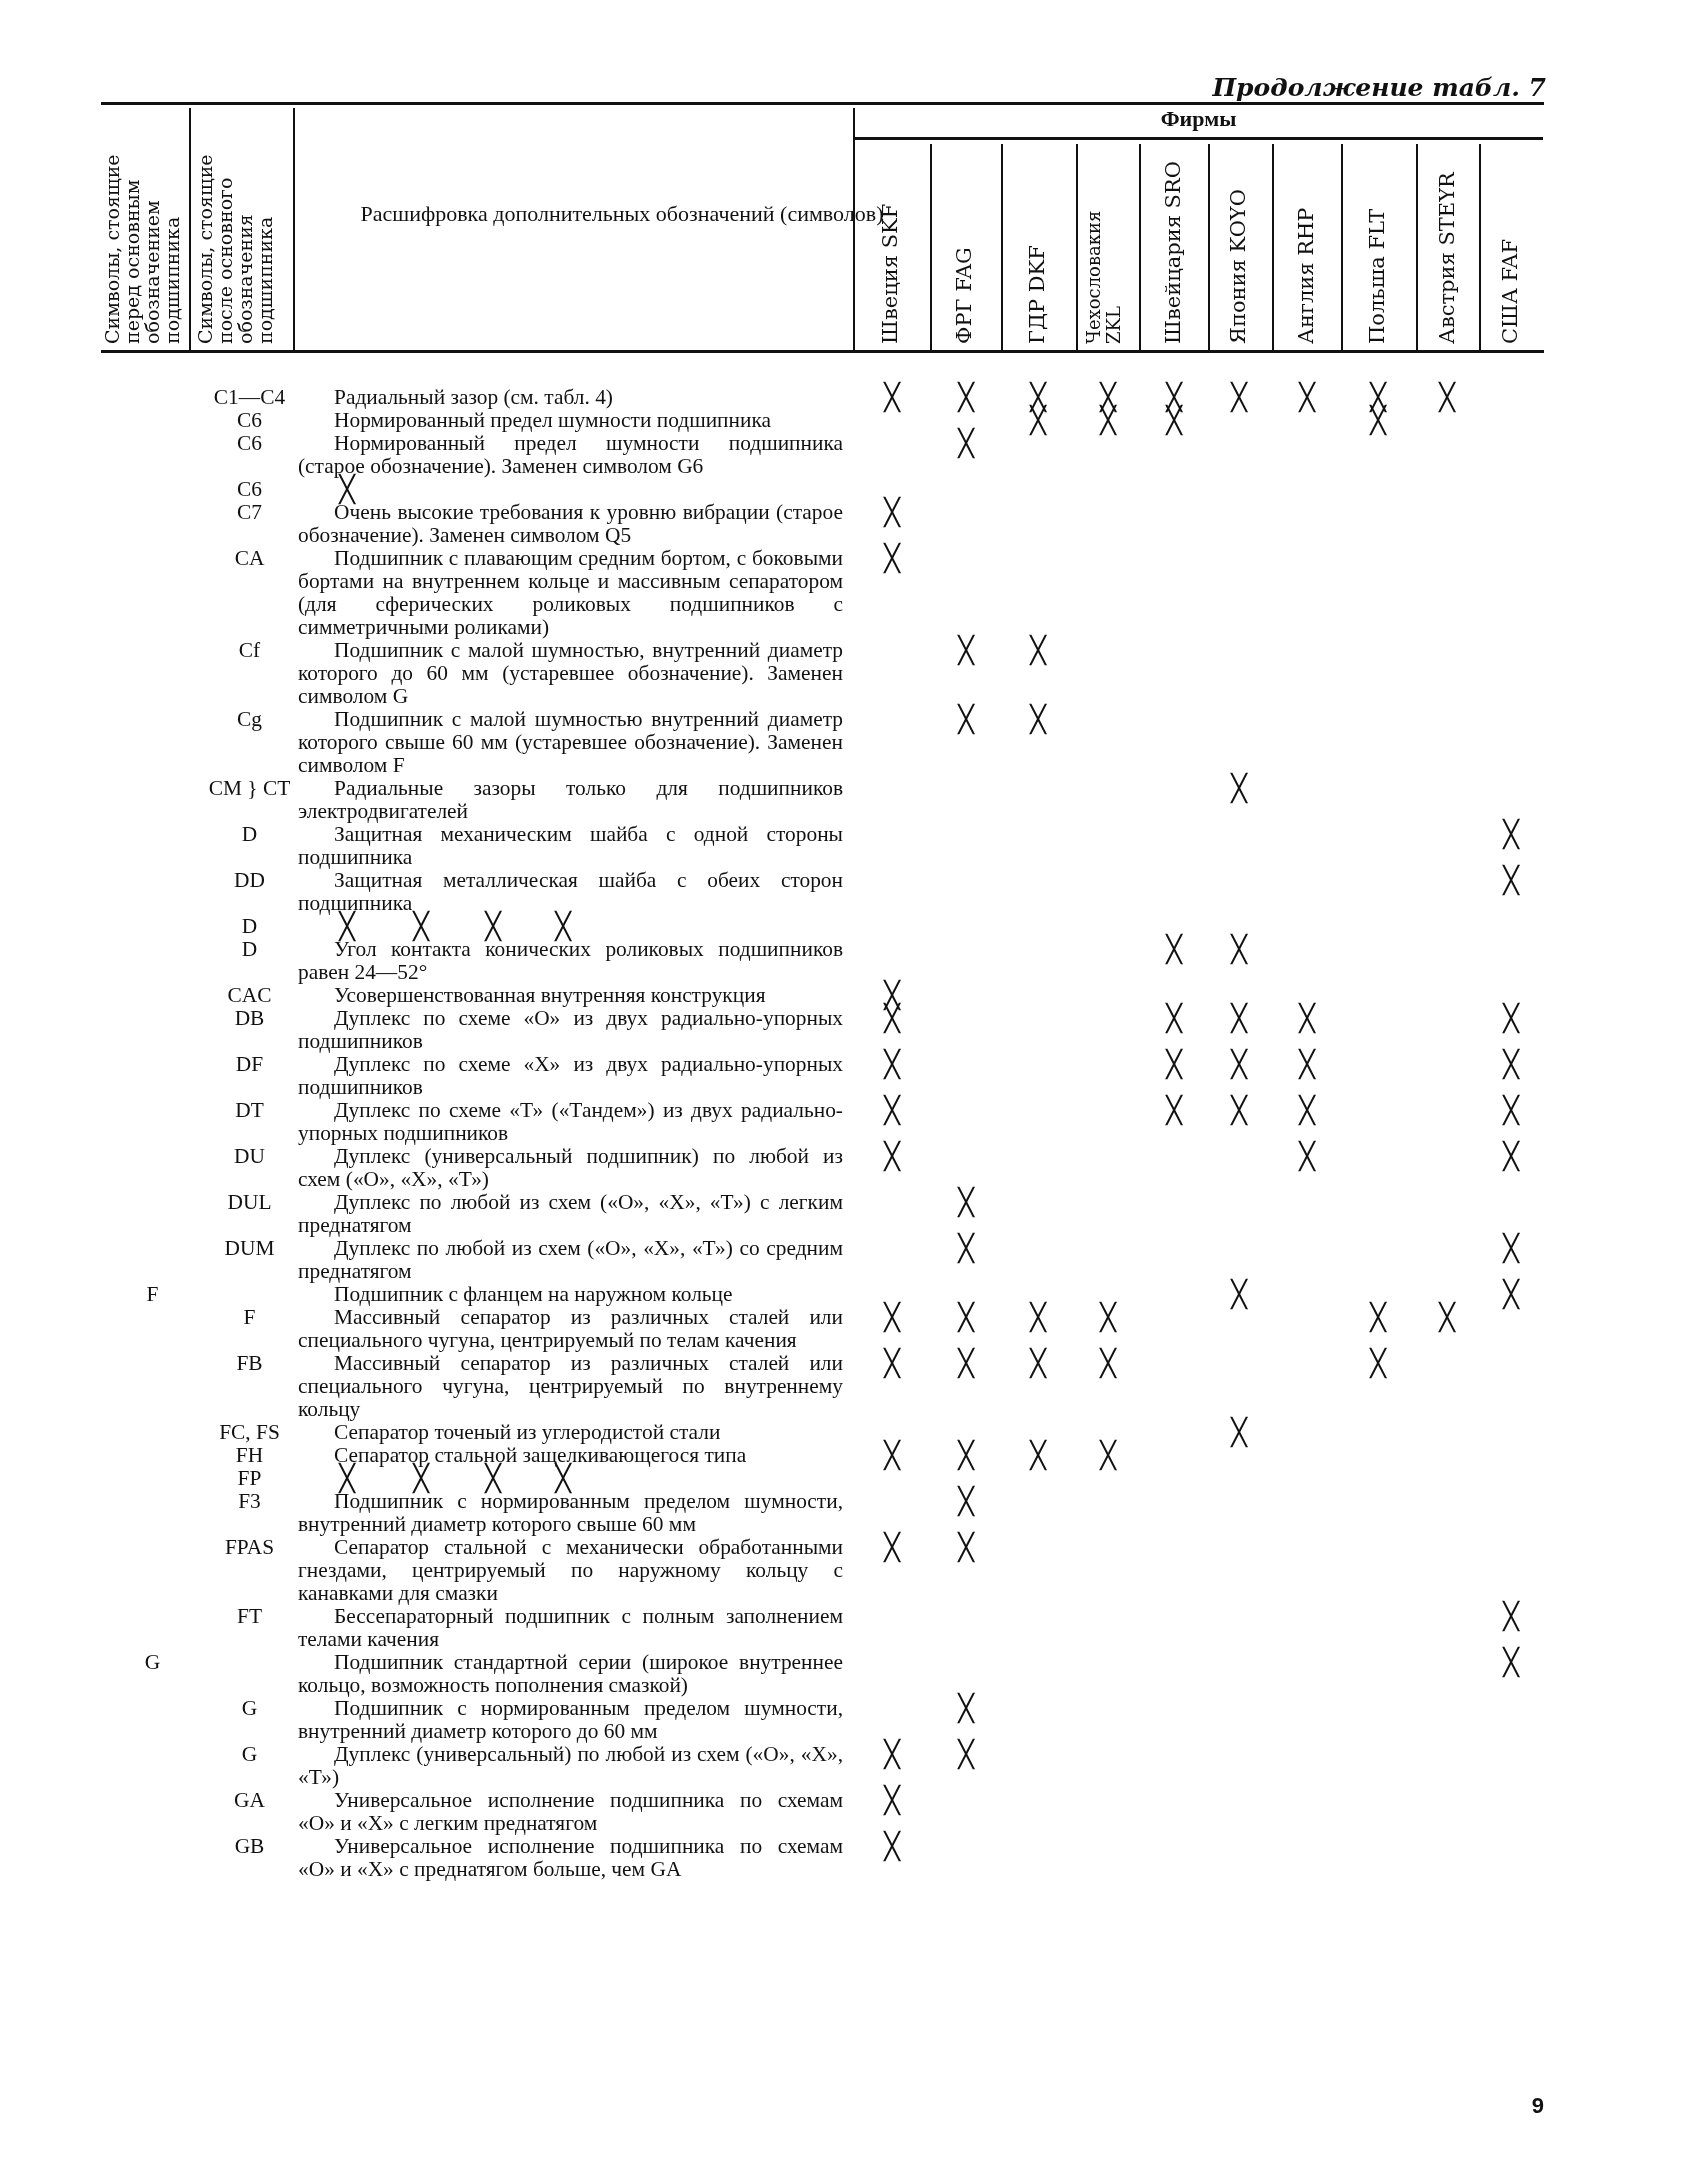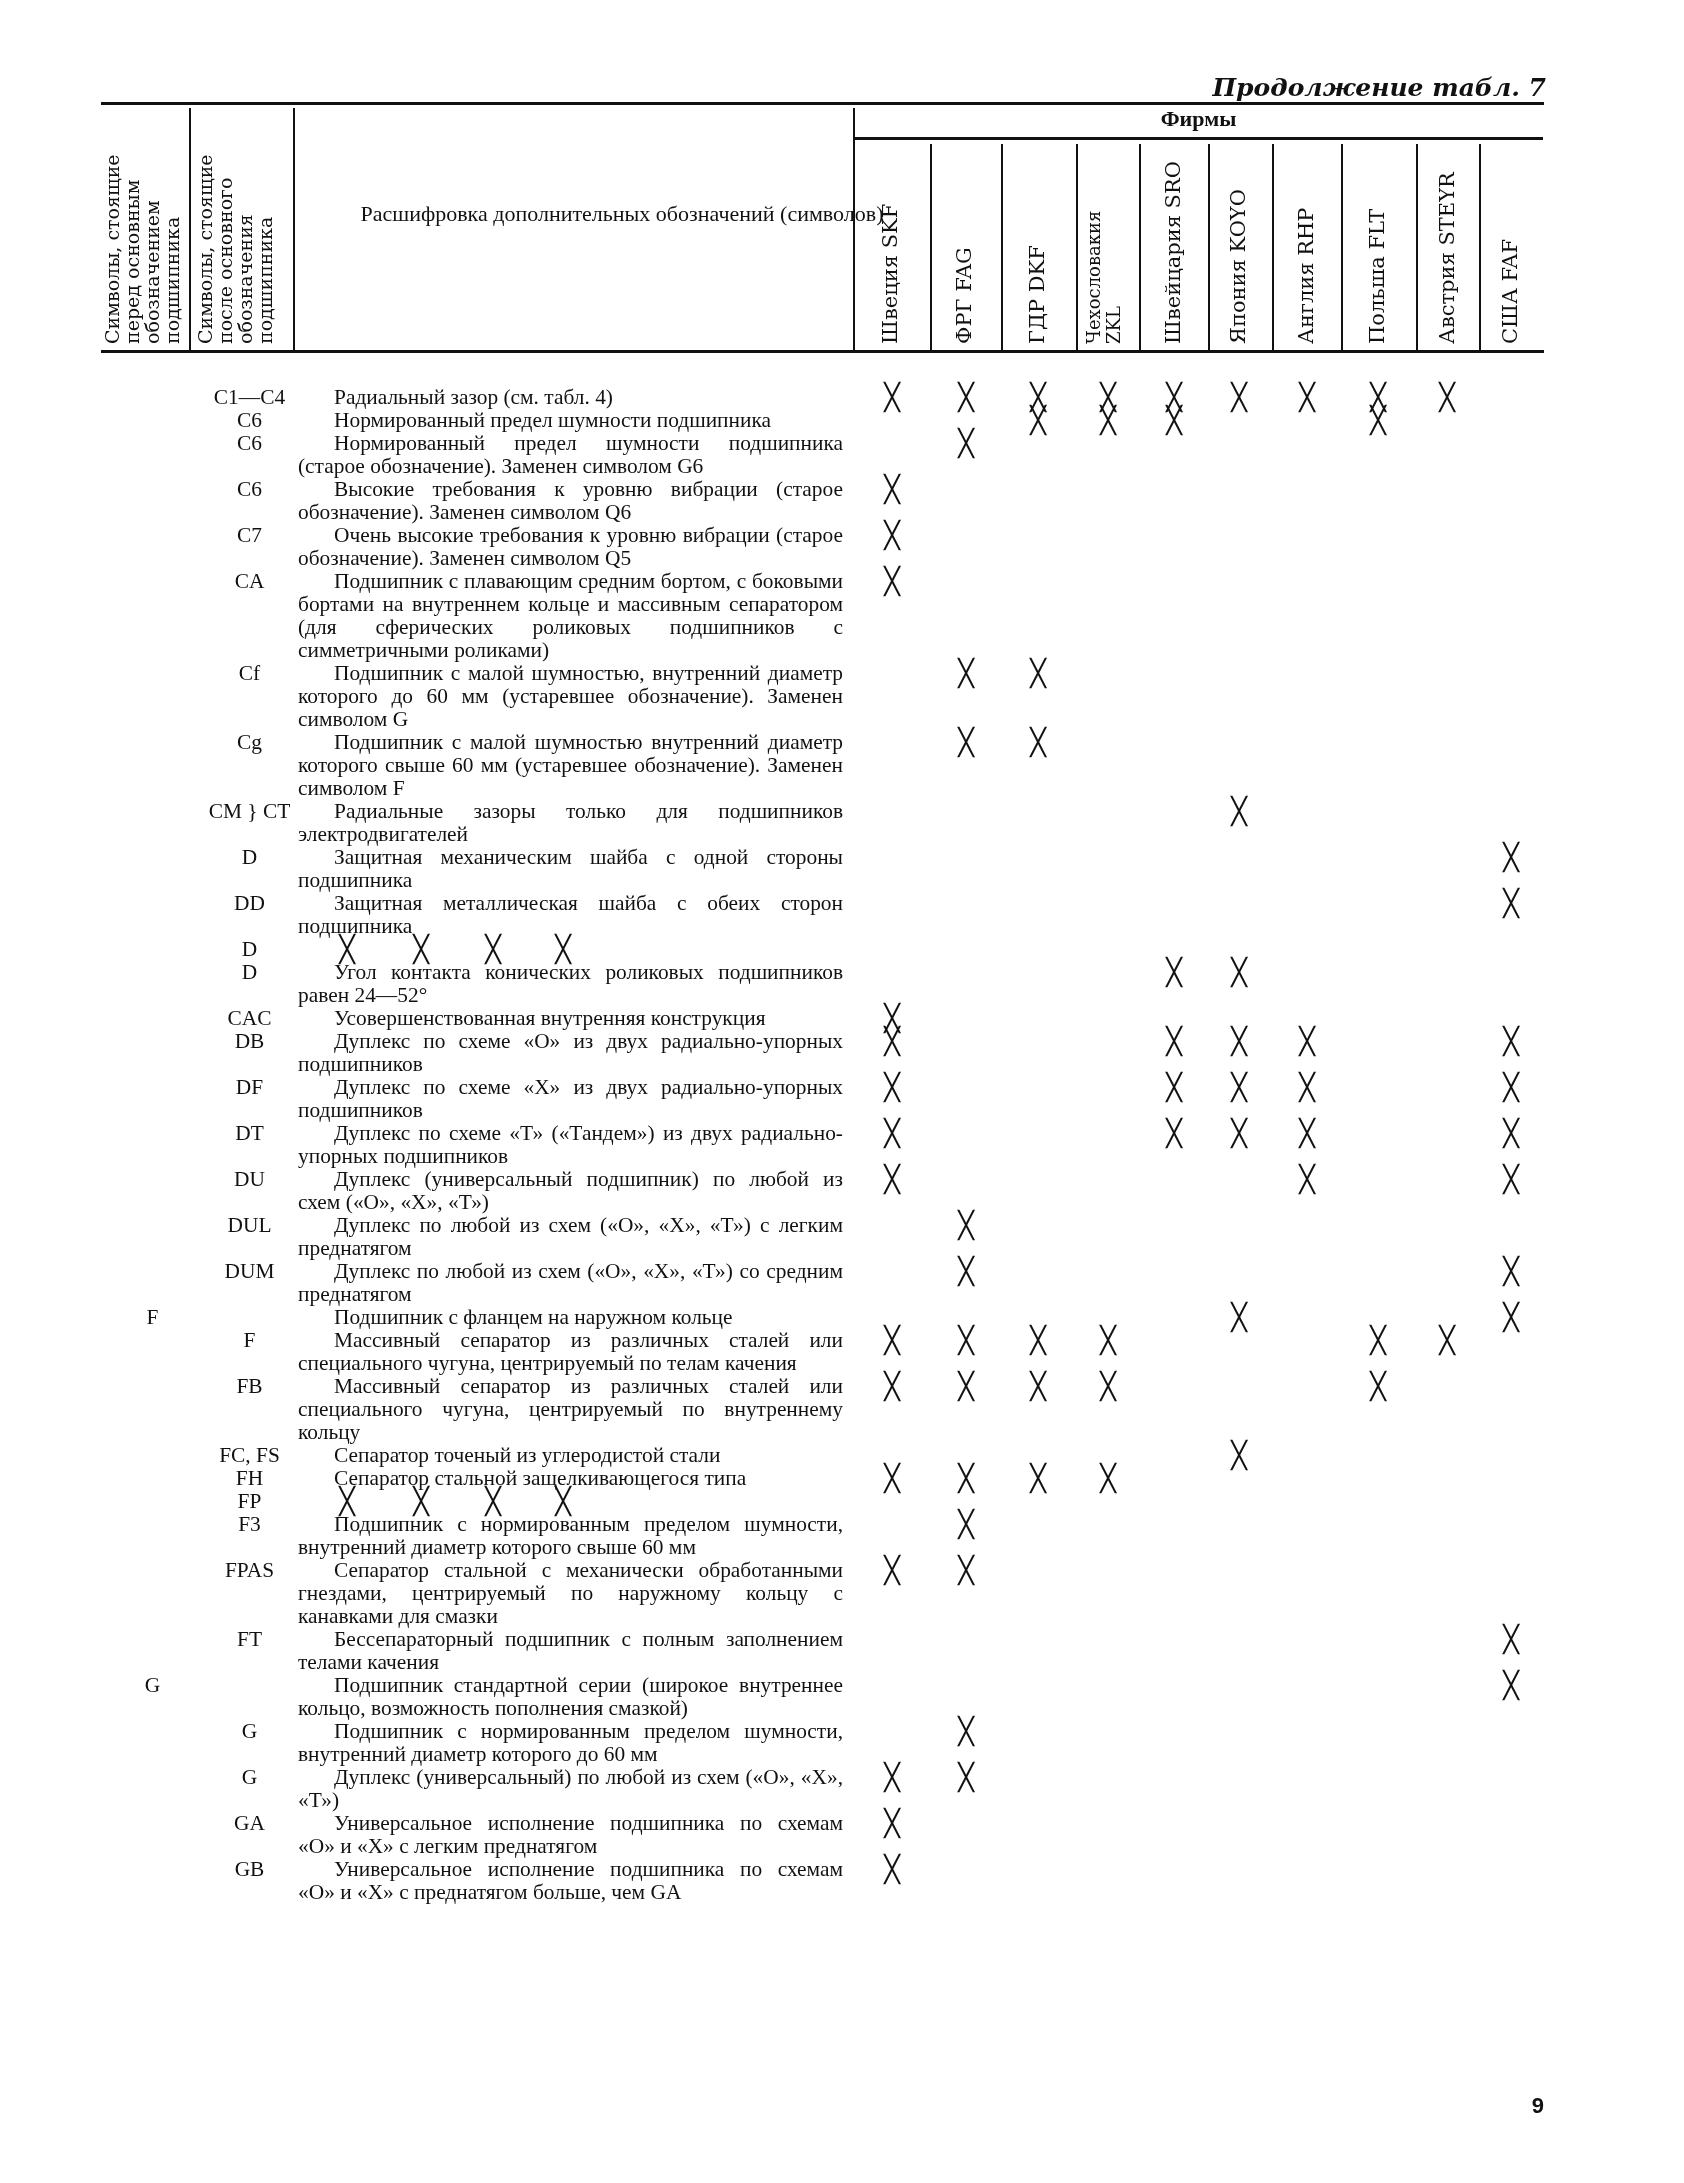--- a/index.html
+++ b/index.html
@@ -97,21 +97,20 @@
       <div class="sym-before"></div>
       <div class="sym-after">C6</div>
       <div class="desc">Нормированный предел шумности подшипника (старое обозначение). Заменен символом G6</div>
       <div class="marks">
         <span class="mark" style="left: 110px;">╳</span>
       </div>
     </div>
     <div class="row">
       <div class="sym-before"></div>
       <div class="sym-after">C6</div>
-      <div class="desc">Высокие требования к уровню вибрации (старое обозначение). Заменен символом Q6</div>
       <div class="marks">
         <span class="mark" style="left: 36px;">╳</span>
       </div>
     </div>
     <div class="row">
       <div class="sym-before"></div>
       <div class="sym-after">C7</div>
       <div class="desc">Очень высокие требования к уровню вибрации (старое обозначение). Заменен символом Q5</div>
       <div class="marks">
         <span class="mark" style="left: 36px;">╳</span>

